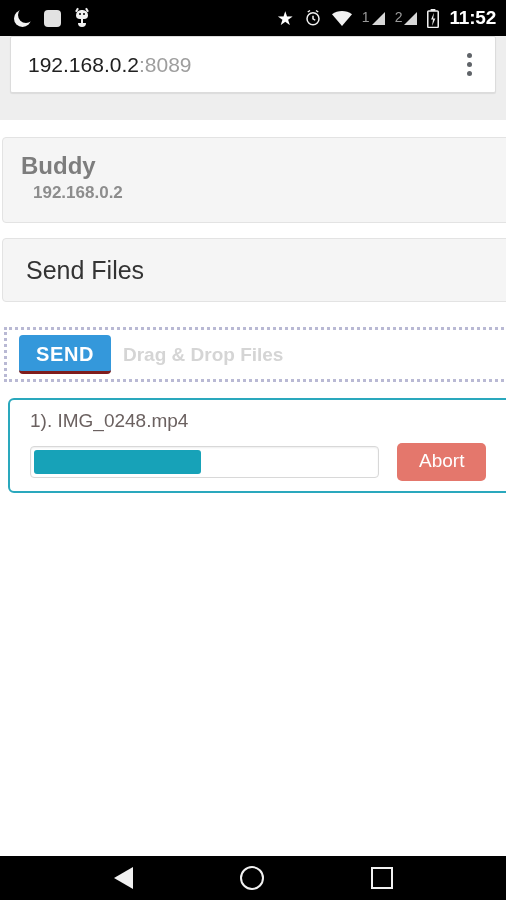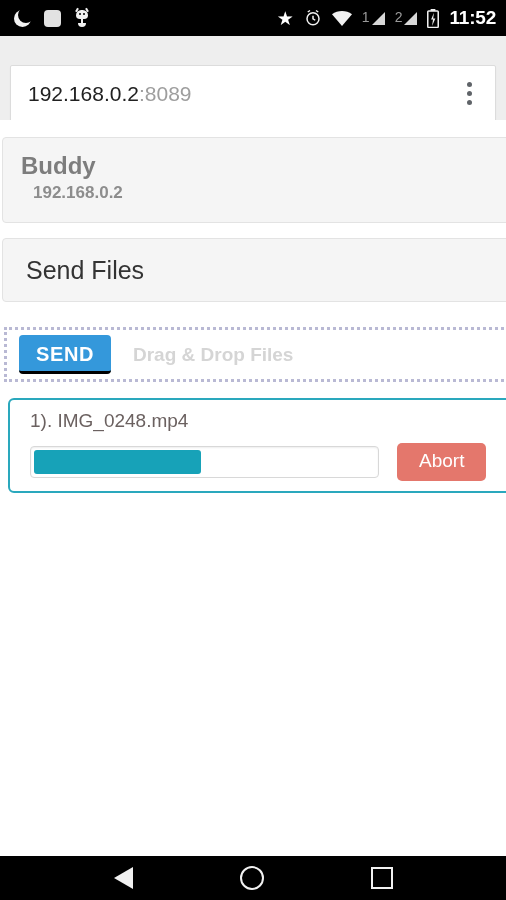--- a/index.html
+++ b/index.html
@@ -152,21 +152,21 @@
   .browser-chrome {
     position: absolute;
     top: 36px; left: 0;
     width: 506px;
     height: 84px;
     background: #eeeeee;
     box-sizing: border-box;
   }
   .urlbar {
     position: absolute;
-    top: 29px; left: 10px;
+    top: 0; left: 10px;
     width: 486px;
     height: 57px;
     background: #ffffff;
     border: 1px solid #dcdcdc;
     border-radius: 2px;
     box-sizing: border-box;
     display: flex;
     align-items: center;
     box-shadow: 0 1px 1px rgba(0,0,0,0.08);
   }
@@ -255,33 +255,33 @@
     height: 55px;
     border: 3px dotted #b9b9d4;
     box-sizing: border-box;
     display: flex;
     align-items: center;
     padding-left: 12px;
   }
   .send-button {
     background: #3498db;
     border: none;
-    border-bottom: 3px solid #000000;
+    border-bottom: 3px solid #7f1d1d;
     border-radius: 4px;
     color: #ffffff;
     font-size: 20px;
     font-weight: bold;
     letter-spacing: 0.6px;
     padding: 9px 17px 7px 17px;
     cursor: pointer;
     font-family: "Liberation Sans", sans-serif;
     line-height: 1;
   }
   .dragdrop-label {
-    margin-left: 22px;
+    margin-left: 12px;
     font-size: 19px;
     font-weight: bold;
     color: #d5d5d5;
     font-family: "Liberation Sans", sans-serif;
   }
 
   
   .file-card {
     position: absolute;
     top: 278px; left: 8px;

